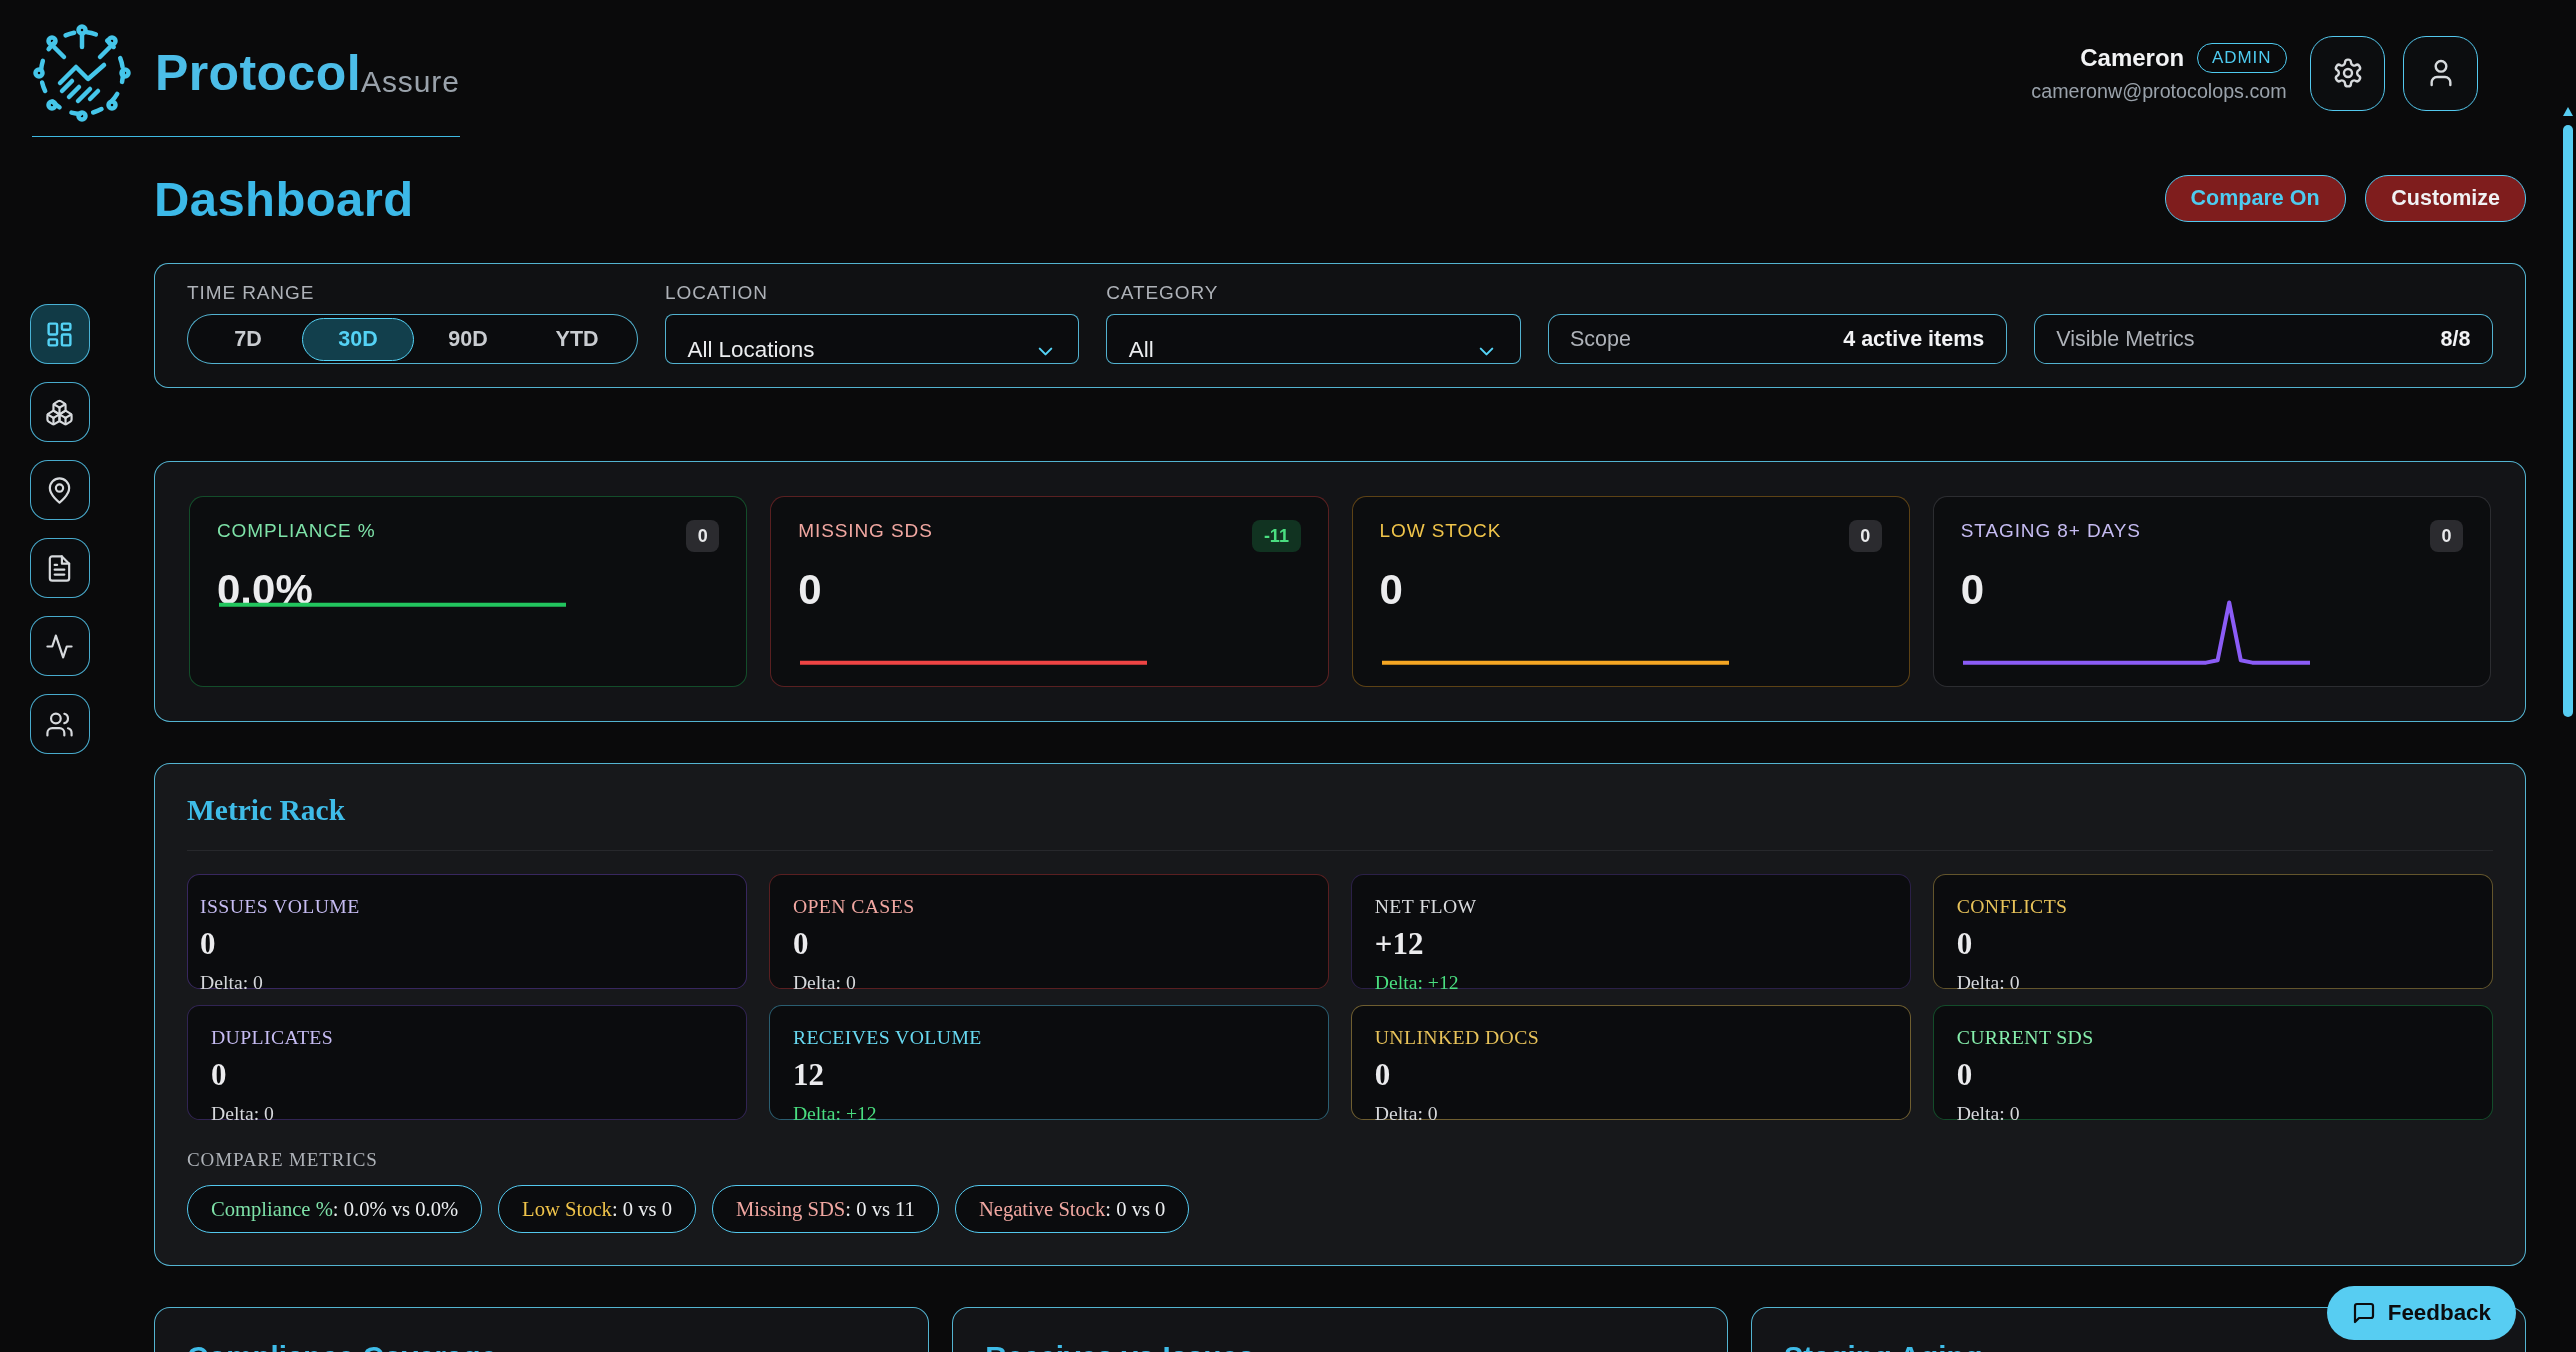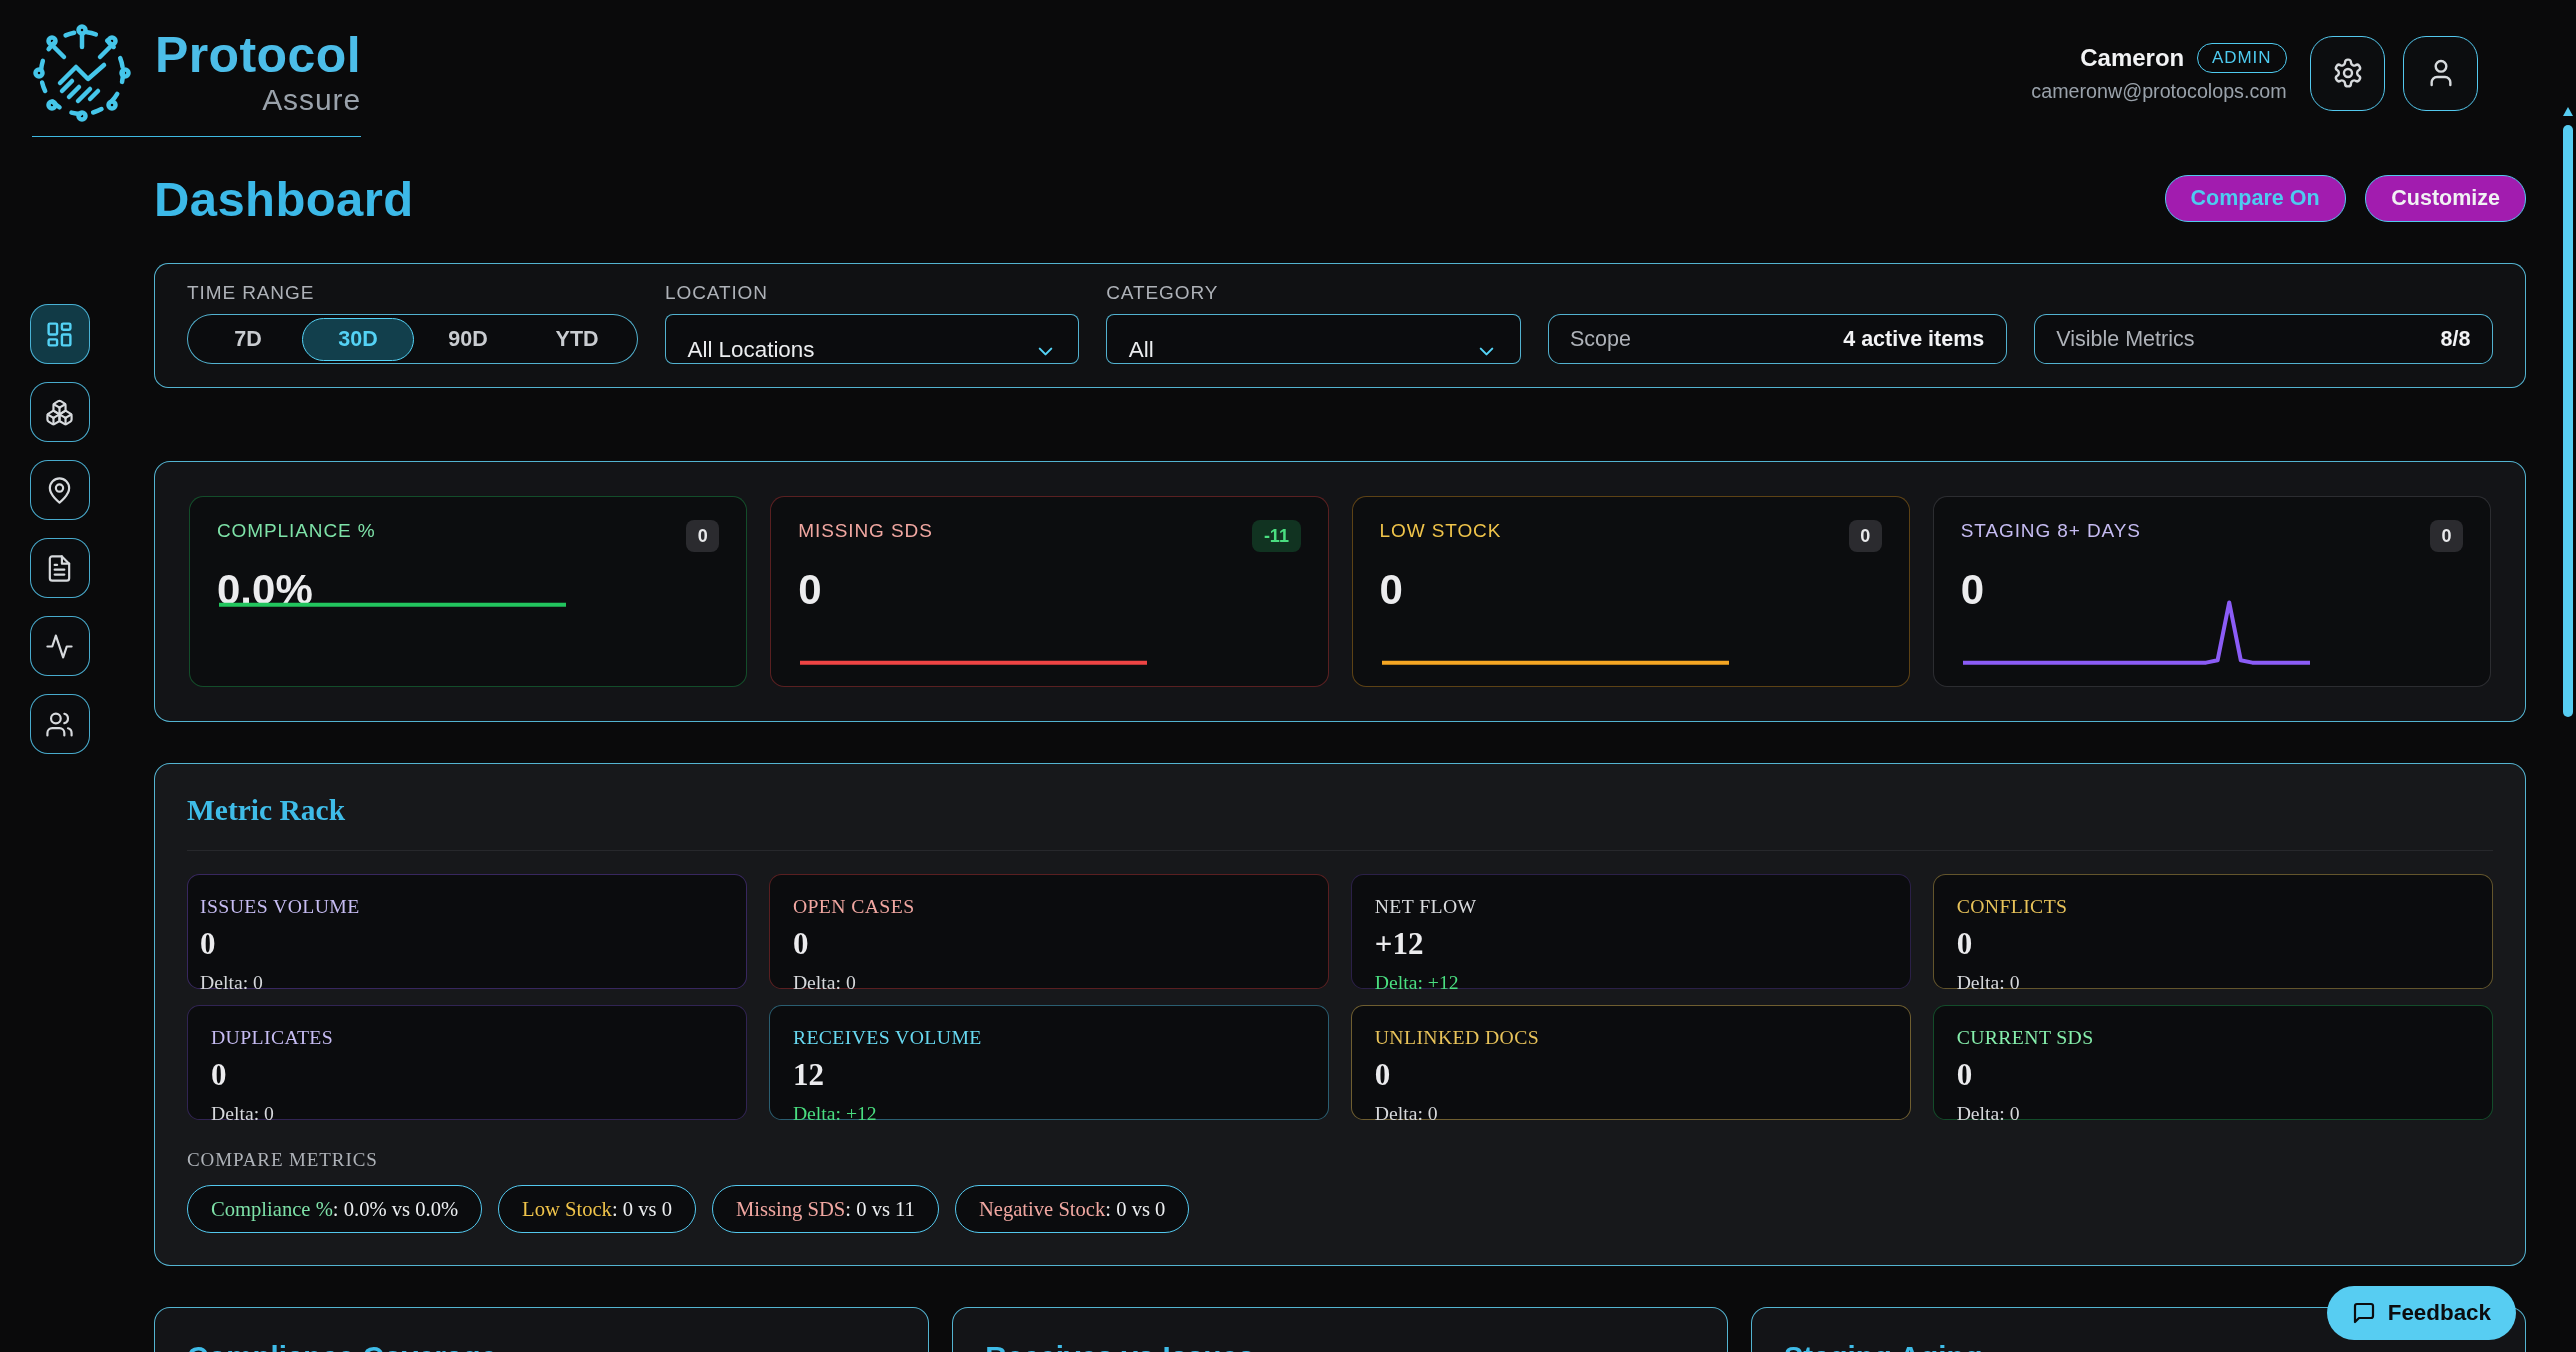--- a/index.html
+++ b/index.html
@@ -7,21 +7,21 @@
   body {
     background:#0a0a0b; color:#e6e7e9;
     font-family:"Liberation Sans", sans-serif;
     position:relative;
   }
 
   
   .header { display:flex; justify-content:space-between; align-items:flex-start; padding:23px 98px 0 32px; }
   .brand { display:flex; align-items:center; gap:23px; padding-bottom:12.5px; border-bottom:1.8px solid #3fb9e2; }
   .brand-icon { width:100px; height:100px; }
-  .brand-text { display:flex; flex-direction:column; align-items:flex-end; }
+  .brand-text { display:flex; align-items:flex-end; }
   .brand-primary { font-size:50px; font-weight:bold; color:#4cbde8; line-height:1.05; letter-spacing:0.4px; }
   .brand-secondary { font-size:30px; color:#9aa2ab; margin-top:1.8px; letter-spacing:0.9px; }
 
   .user-cluster { display:flex; align-items:center; gap:18px; margin-top:12.5px; }
   .user-info { text-align:right; margin-right:5.4px; }
   .user-row { display:flex; align-items:center; justify-content:flex-end; gap:12.5px; }
   .user-name { font-size:24px; font-weight:bold; color:#f2f3f5; }
   .role-badge { font-size:17px; color:#4ecbf0; border:1.8px solid #4ecbf0; border-radius:18px; padding:3.6px 14.3px; letter-spacing:0.9px; }
   .user-email { font-size:19.7px; color:#9aa2ab; margin-top:7.2px; }
   .icon-btn { width:75px; height:75px; border:1.8px solid #53c8ee; border-radius:23px; background:#0c0d0f;
@@ -33,21 +33,21 @@
   .side-btn { width:60px; height:60px; border:1.8px solid rgba(83,200,238,0.85); border-radius:18px; background:#0b0c0e;
               display:flex; align-items:center; justify-content:center; color:#d7dadd; cursor:pointer; }
   .side-btn svg { width:29px; height:29px; }
   .side-btn.active { background:#113a46; color:#54d2f5; }
 
   
   .main { margin:0 50px 0 154px; }
   .title-row { display:flex; justify-content:space-between; align-items:center; margin-top:34px; }
   .page-title { font-size:49px; font-weight:bold; color:#3cb9e8; letter-spacing:0.4px; }
   .title-actions { display:flex; gap:19.7px; }
-  .pill-btn { height:47px; border:1.8px solid #53c8ee; border-radius:23px; background:#a21caf;
+  .pill-btn { height:47px; border:1.8px solid #53c8ee; border-radius:23px; background:#7f1d1d;
               font-size:21.5px; font-weight:bold; padding:16px 25px; display:flex; align-items:center; cursor:pointer;
               font-family:"Liberation Sans", sans-serif; }
   .pill-btn.primary { color:#4ecbf0; }
   .pill-btn.neutral { color:#f0f1f3; }
 
   
   .filterbar { margin-top:36px; border:1.8px solid rgba(95,208,242,0.85); border-radius:14.3px; background:#101113;
                padding:18px 32px 23px 32px; display:flex; gap:27px; align-items:flex-end; }
   .fgroup { display:flex; flex-direction:column; }
   .flabel { font-size:19px; color:#aeb2b8; letter-spacing:0.9px; margin-bottom:10.7px; }

